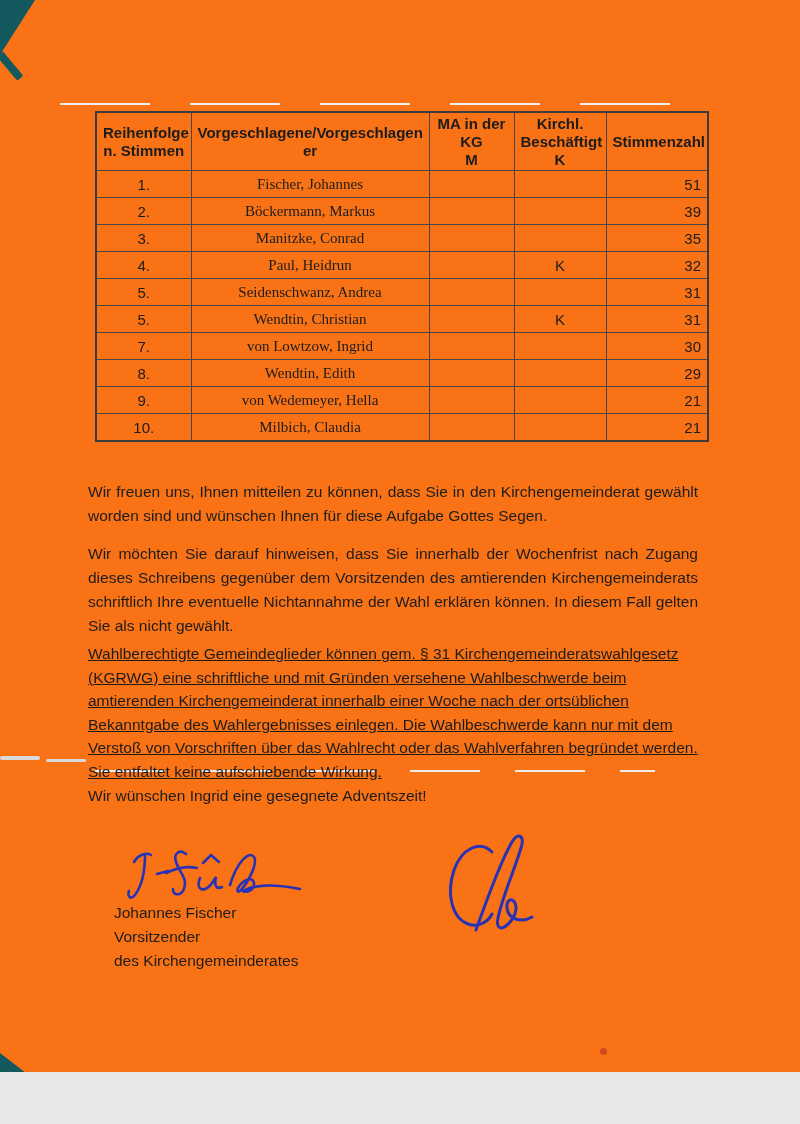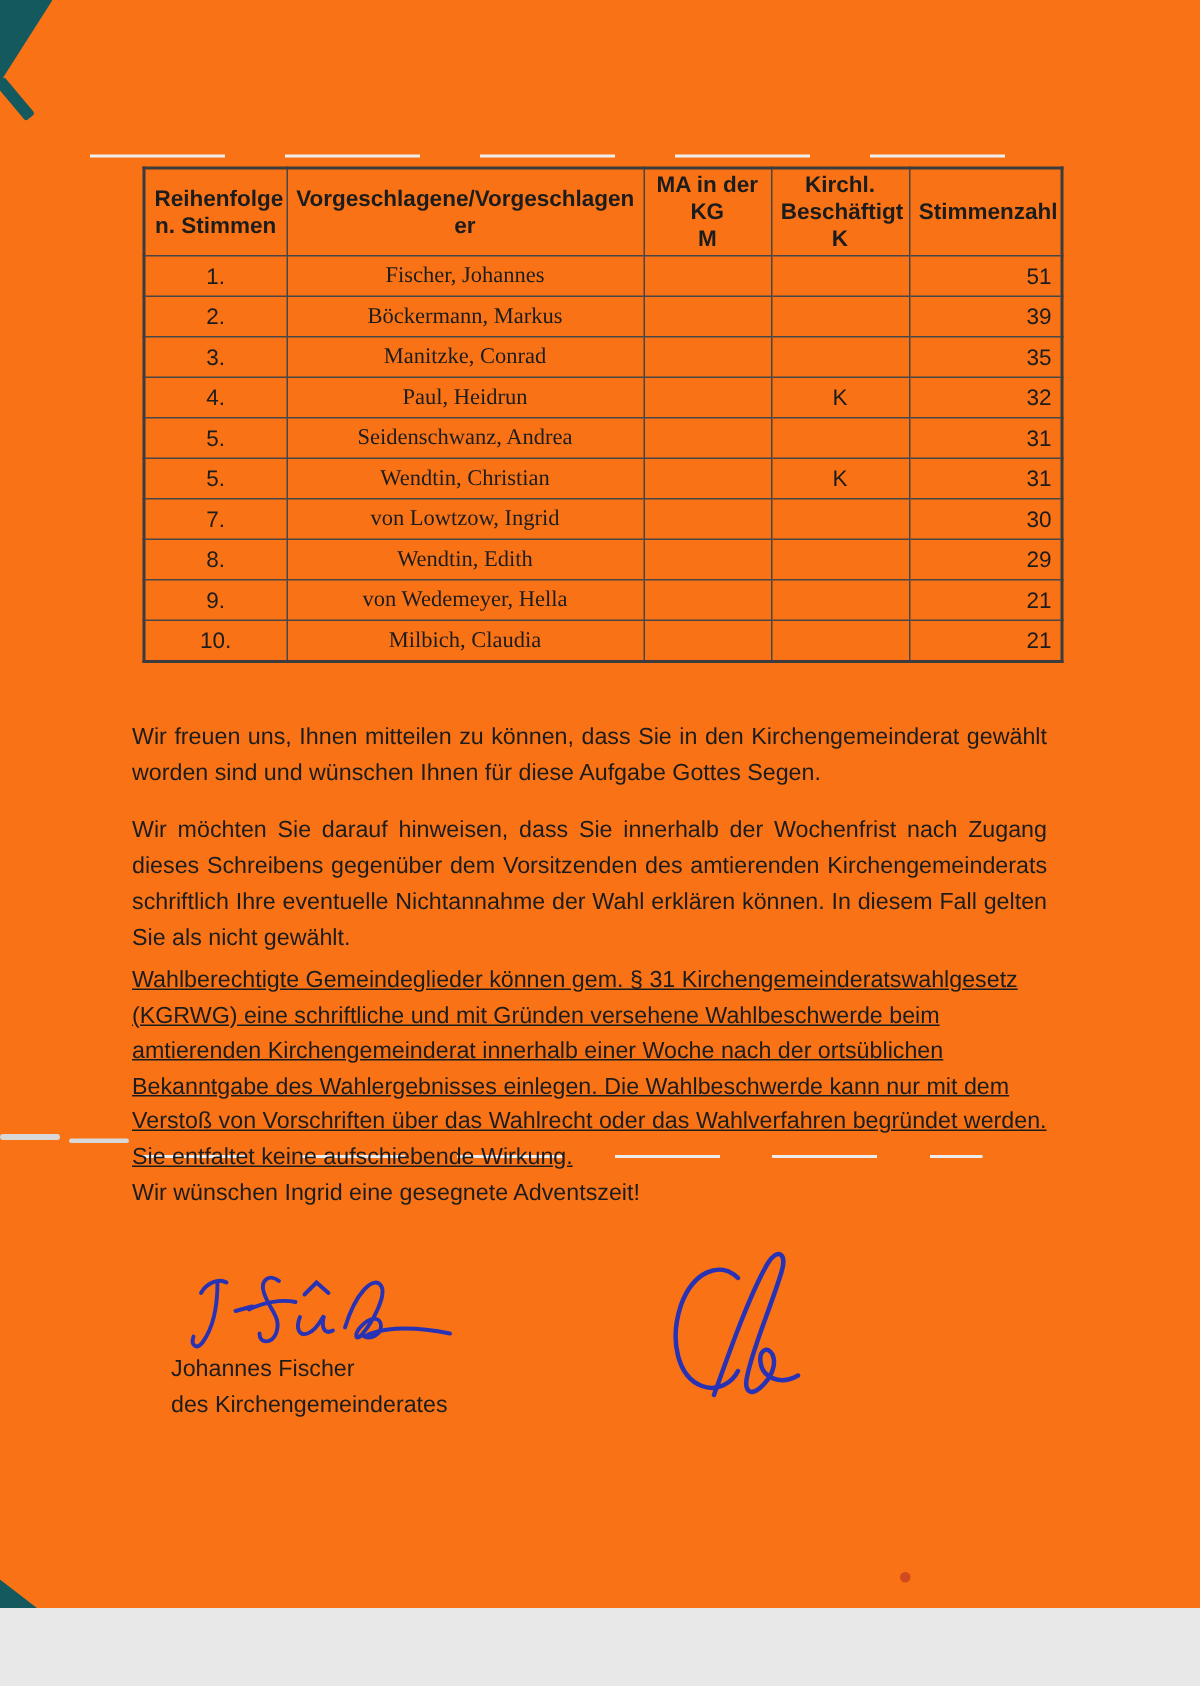--- a/index.html
+++ b/index.html
@@ -225,16 +225,17 @@
 
   <svg class="sig-svg sig-right-svg" width="120" height="112" viewBox="0 0 120 112">
     <g fill="none" stroke="#2832b4" stroke-width="3" stroke-linecap="round">
       <path d="M64,20 C52,8 34,16 26,38 C18,62 24,86 40,92 C50,96 60,90 64,82"></path>
       <path d="M48,98 C58,70 72,30 84,10 C90,0 97,3 93,16 C85,42 74,66 70,86 C68,95 72,99 79,93 C86,87 90,78 87,71 C84,65 78,68 79,76 C80,86 92,92 104,85"></path>
     </g>
   </svg>
 
   <div class="sig-block sig-block-left">
     <div>Johannes Fischer</div>
+    <div>Vorsitzender</div>
     <div>des Kirchengemeinderates</div>
   </div>
 
 </div>
 
 </body></html>

